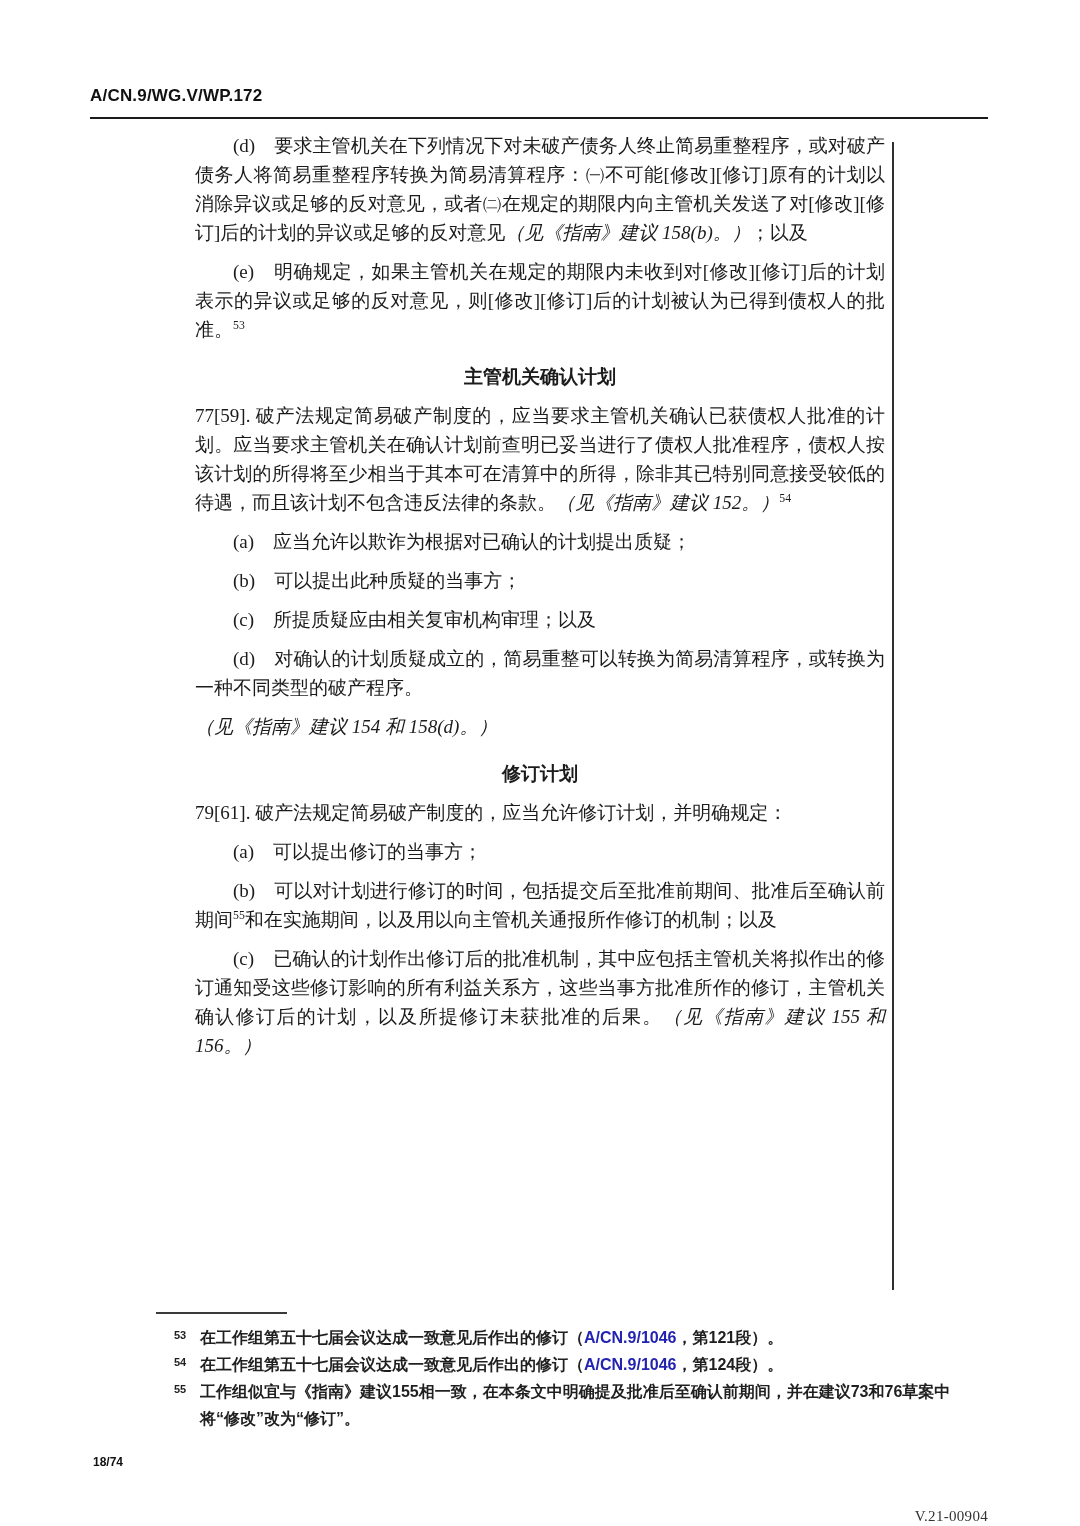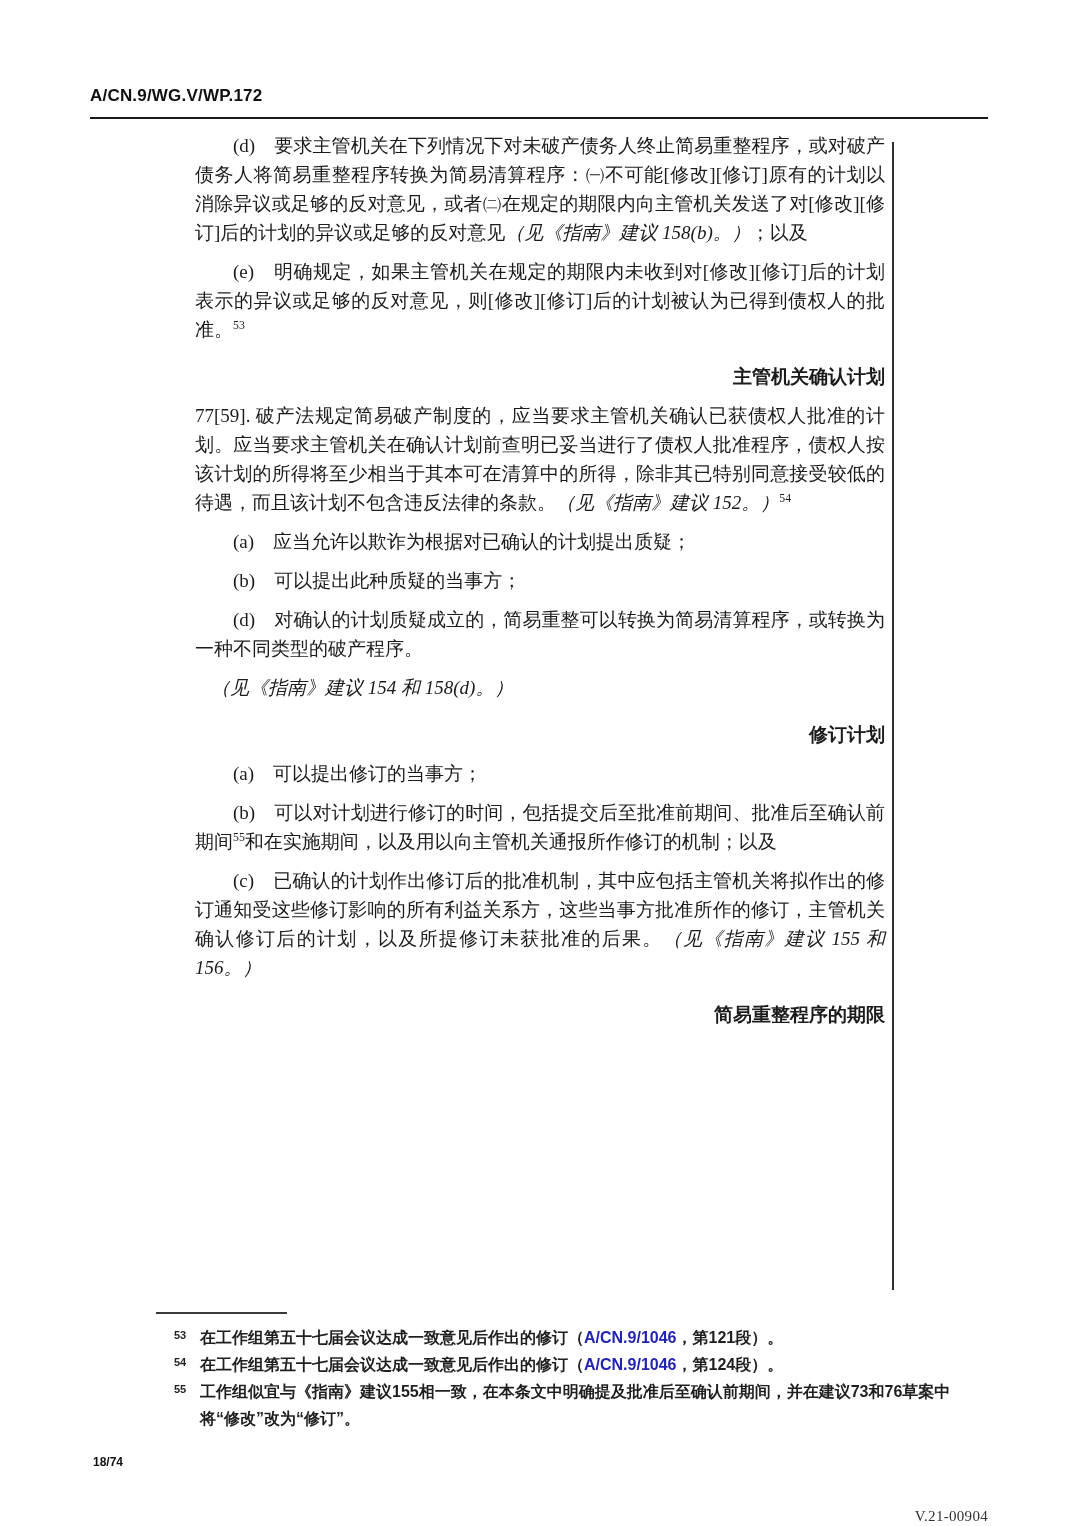--- a/index.html
+++ b/index.html
@@ -19,24 +19,24 @@
   }
   .header-rule{
     position:absolute;left:90px;top:117px;width:898px;height:2px;background:#1a1a1a;
   }
   .content{
     position:absolute;left:195px;top:131px;width:690px;
     font-size:19px;line-height:29px;text-align:justify;
   }
   .content .para{margin:0 0 10px 0;}
   .content .heading{
-    font-weight:bold;margin:18px 0 10px 0;text-align:right;
+    font-weight:bold;margin:18px 0 10px 0;text-align:center;
   }
   .content .item{text-indent:2em;}
-  .content .citation{margin:2px 0 10px 16px;text-align:left;}
+  .content .citation{margin:2px 0 10px 0;text-align:left;}
   .seg-i{font-style:italic;}
   sup.fnref{font-size:0.62em;vertical-align:super;line-height:0;letter-spacing:0;}
   .change-bar{
     position:absolute;left:892px;top:142px;width:2px;height:1148px;background:#2f2f2f;
   }
   .footnotes{
     position:absolute;left:156px;top:1300px;width:800px;
     font-family:"Liberation Sans","DejaVu Sans",sans-serif;
     font-size:16px;line-height:27px;font-weight:600;color:#1f1f1f;
   }
@@ -67,27 +67,28 @@
 
   <div class="header-rule"></div>
 
   <main class="content" id="doc-body">
       <div class="para item"><span>(d)　要求主管机关在下列情况下对未破产债务人终止简易重整程序，或对破产债务人将简易重整程序转换为简易清算程序：㈠不可能[修改][修订]原有的计划以消除异议或足够的反对意见，或者㈡在规定的期限内向主管机关发送了对[修改][修订]后的计划的异议或足够的反对意见</span><span class="seg-i">（见《指南》建议 158(b)。）</span><span>；以及</span></div>
       <div class="para item"><span>(e)　明确规定，如果主管机关在规定的期限内未收到对[修改][修订]后的计划表示的异议或足够的反对意见，则[修改][修订]后的计划被认为已得到债权人的批准。</span><sup class="fnref">53</sup></div>
       <div class="heading"><span>主管机关确认计划</span></div>
       <div class="para"><span>77[59]. 破产法规定简易破产制度的，应当要求主管机关确认已获债权人批准的计划。应当要求主管机关在确认计划前查明已妥当进行了债权人批准程序，债权人按该计划的所得将至少相当于其本可在清算中的所得，除非其已特别同意接受较低的待遇，而且该计划不包含违反法律的条款。</span><span class="seg-i">（见《指南》建议 152。）</span><sup class="fnref">54</sup></div>
       <div class="para item"><span>(a)　应当允许以欺诈为根据对已确认的计划提出质疑；</span></div>
       <div class="para item"><span>(b)　可以提出此种质疑的当事方；</span></div>
+      <div class="para item"><span>(c)　所提质疑应由相关复审机构审理；以及</span></div>
       <div class="para item"><span>(d)　对确认的计划质疑成立的，简易重整可以转换为简易清算程序，或转换为一种不同类型的破产程序。</span></div>
       <div class="para citation"><span class="seg-i">（见《指南》建议 154 和 158(d)。）</span></div>
       <div class="heading"><span>修订计划</span></div>
+      <div class="para"><span>79[61]. 破产法规定简易破产制度的，应当允许修订计划，并明确规定：</span></div>
       <div class="para item"><span>(a)　可以提出修订的当事方；</span></div>
       <div class="para item"><span>(b)　可以对计划进行修订的时间，包括提交后至批准前期间、批准后至确认前期间</span><sup class="fnref">55</sup><span>和在实施期间，以及用以向主管机关通报所作修订的机制；以及</span></div>
       <div class="para item"><span>(c)　已确认的计划作出修订后的批准机制，其中应包括主管机关将拟作出的修订通知受这些修订影响的所有利益关系方，这些当事方批准所作的修订，主管机关确认修订后的计划，以及所提修订未获批准的后果。</span><span class="seg-i">（见《指南》建议 155 和 156。）</span></div>
-      <div class="heading"><span>简易重整程序的期限</span></div>
     </main>
 
   <div class="change-bar"></div>
 
   <section class="footnotes">
     <div class="fn-sep"></div>
     <div id="fn-list">
         <div class="fn"><span class="fn-num">53</span><span>在工作组第五十七届会议达成一致意见后作出的修订（</span><span class="seg-link">A/CN.9/1046</span><span>，第121段）。</span></div>
         <div class="fn"><span class="fn-num">54</span><span>在工作组第五十七届会议达成一致意见后作出的修订（</span><span class="seg-link">A/CN.9/1046</span><span>，第124段）。</span></div>
         <div class="fn"><span class="fn-num">55</span><span>工作组似宜与《指南》建议155相一致，在本条文中明确提及批准后至确认前期间，并在建议73和76草案中将“修改”改为“修订”。</span></div>

